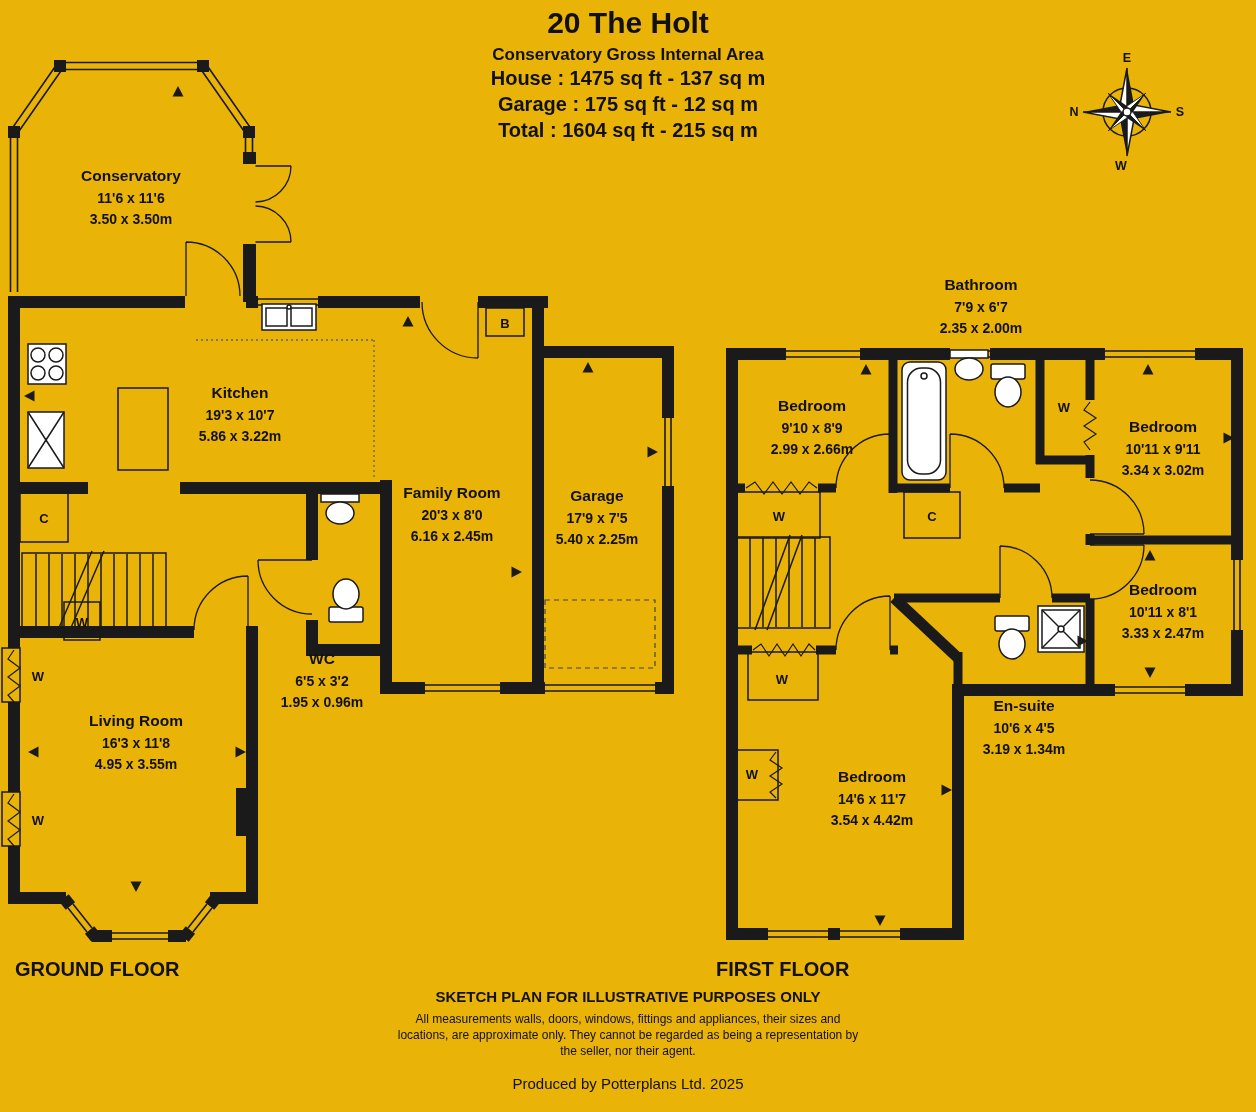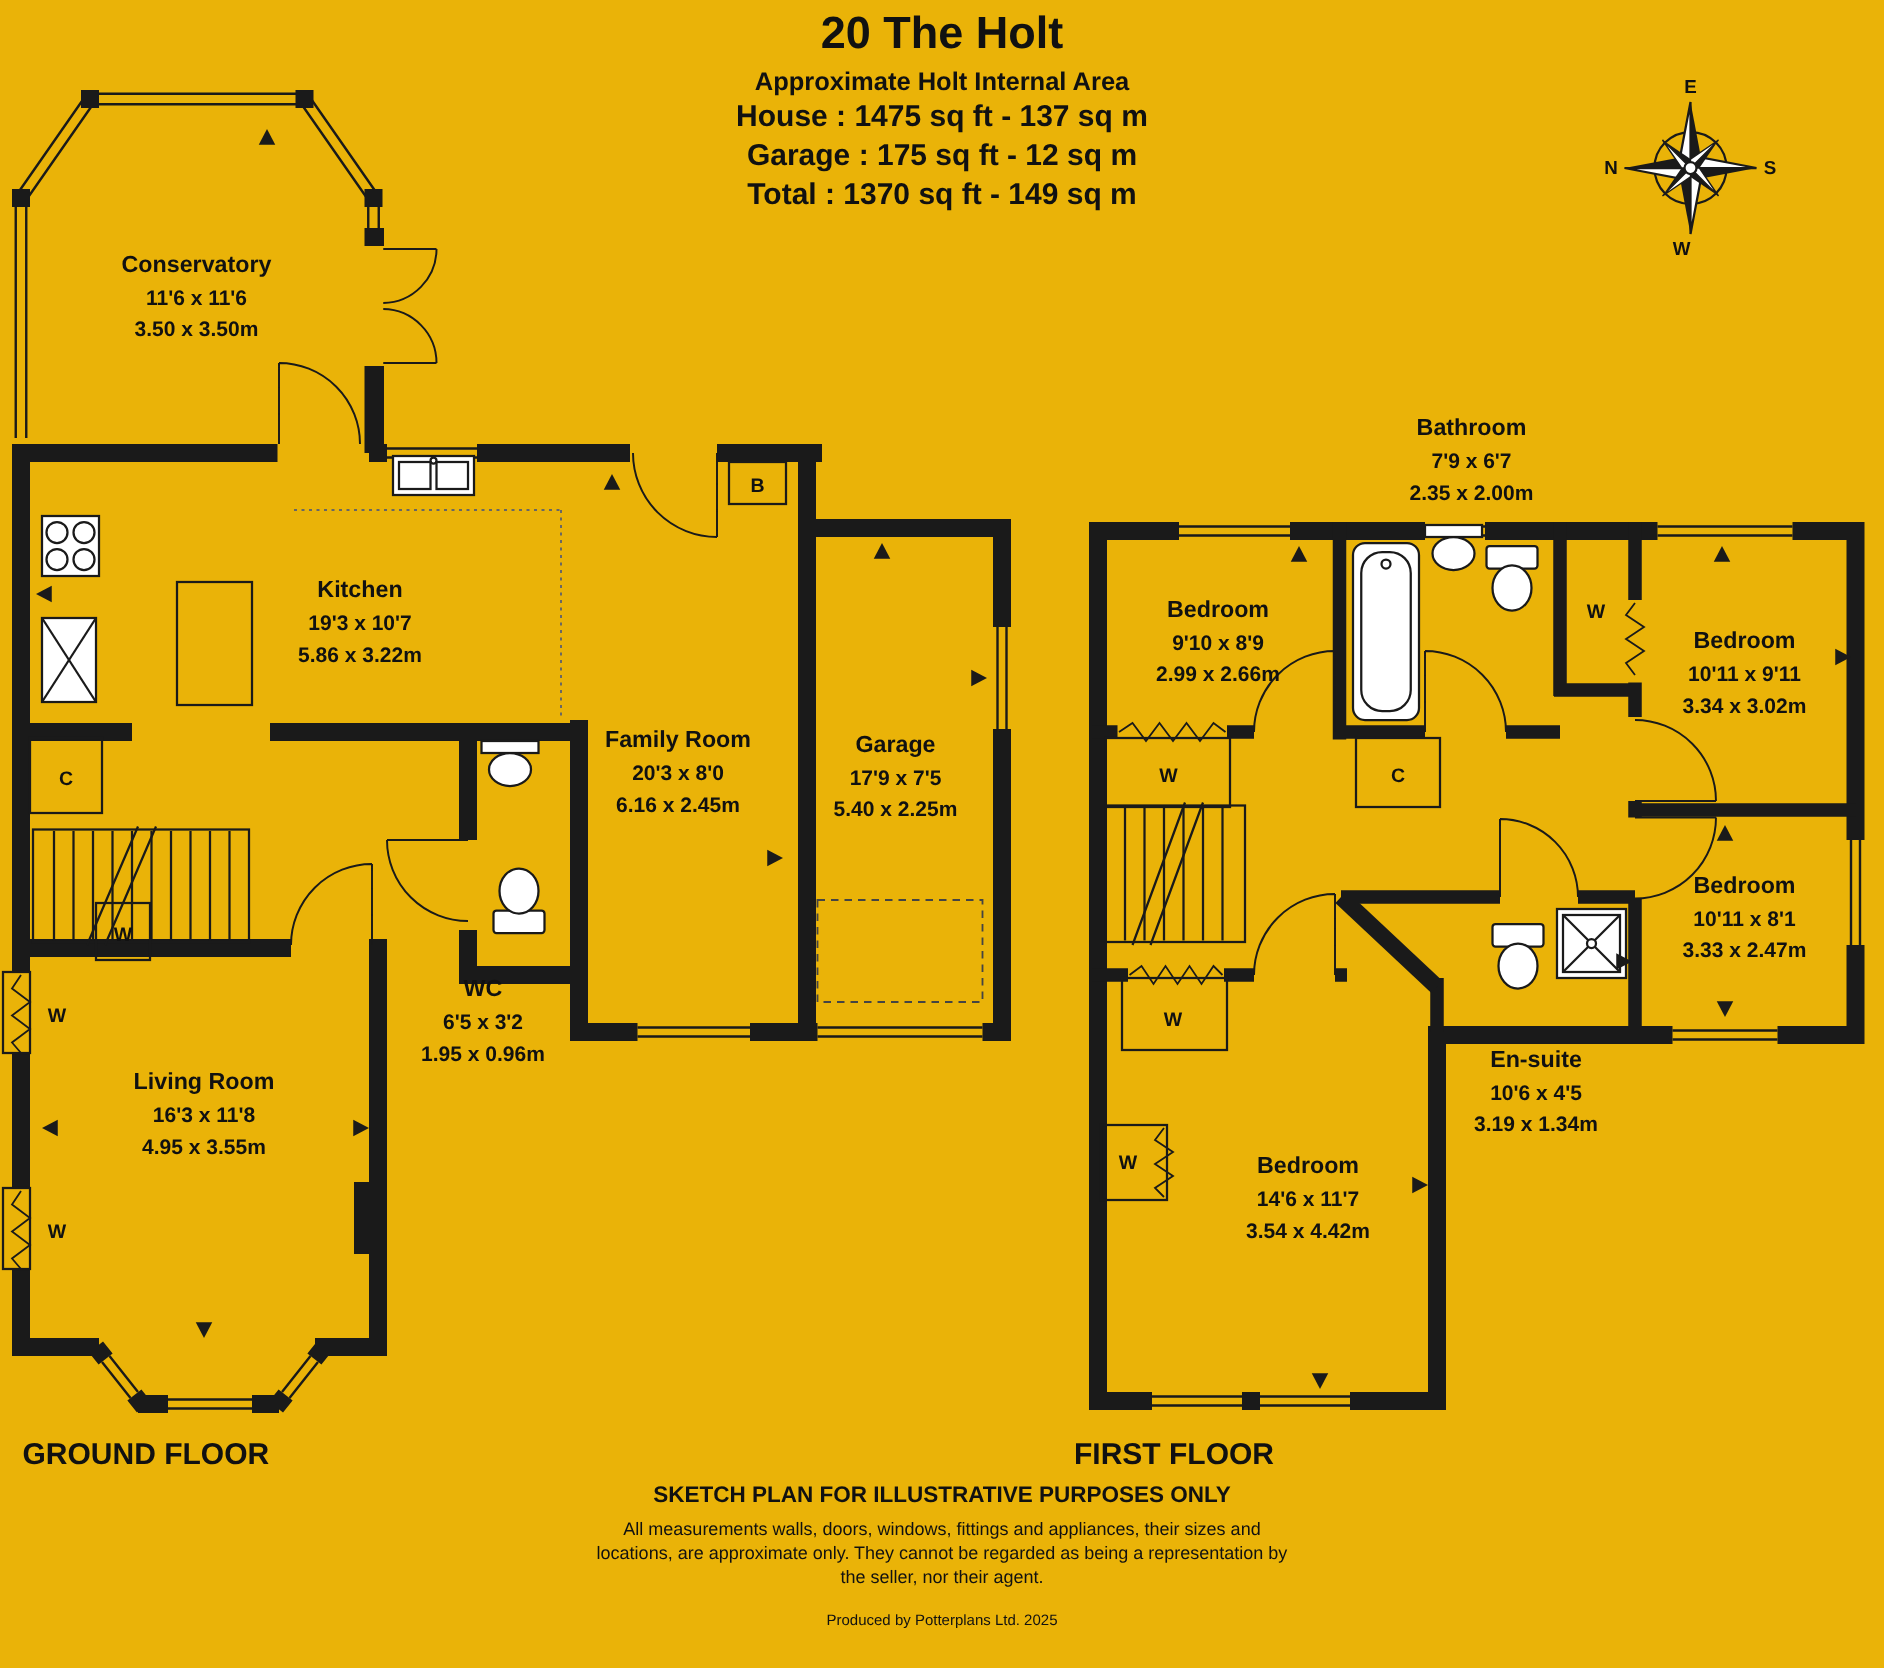--- a/index.html
+++ b/index.html
@@ -5,21 +5,21 @@
   html,body{margin:0;padding:0;background:#fff;}
   .page{position:relative;width:1256px;height:1112px;background:#eab308;overflow:hidden;
         font-family:"Liberation Sans",sans-serif;color:#111;}
   .header{position:absolute;top:6px;left:0;right:0;text-align:center;}
   .title{font-size:30px;font-weight:bold;line-height:1.15;}
   .sub{font-size:17px;font-weight:bold;margin-top:4px;}
   .hline{font-size:20px;font-weight:bold;line-height:1.3;}
   .footer{position:absolute;top:988px;left:0;right:0;text-align:center;}
   .f-title{font-size:15px;font-weight:bold;}
   .f-body{font-size:12px;max-width:478px;margin:7px auto 15px;line-height:1.32;}
-  .f-credit{font-size:10px;margin-top:16px;}
+  .f-credit{font-size:15px;margin-top:16px;}
   svg.plan{position:absolute;left:0;top:0;}
   
   .w12{stroke:#1a1a1a;stroke-width:12;fill:none;stroke-linecap:butt;}
   .w9{stroke:#1a1a1a;stroke-width:9;fill:none;stroke-linecap:butt;}
   .w11{stroke:#1a1a1a;stroke-width:11;fill:none;stroke-linecap:butt;}
   .thin{stroke:#1a1a1a;stroke-width:1.5;fill:none;}
   .glz{stroke:#1a1a1a;stroke-width:1.6;fill:none;}
   .arc{stroke:#1a1a1a;stroke-width:1.3;fill:none;}
   .fillb{fill:#1a1a1a;stroke:none;}
   .fx{stroke:#1a1a1a;stroke-width:1.5;fill:#fff;}
@@ -33,24 +33,24 @@
   .floorlbl{font-size:20px;font-weight:bold;}
   .comp{font-size:12.5px;font-weight:bold;text-anchor:middle;}
 </style>
 </head>
 <body>
 
 <div class="page">
 
   <div class="header">
     <div class="title">20 The Holt</div>
-    <div class="sub">Approximate Holt Internal Area</div>
+    <div class="sub">Conservatory Gross Internal Area</div>
     <div class="hline">House : 1475 sq ft - 137 sq m</div>
     <div class="hline">Garage : 175 sq ft - 12 sq m</div>
-    <div class="hline">Total : 1370 sq ft - 149 sq m</div>
+    <div class="hline">Total : 1604 sq ft - 215 sq m</div>
   </div>
 
   <svg class="plan" width="1256" height="1112" viewBox="0 0 1256 1112">
 
     <defs>
       <g id="fx-toilet">
         <rect class="fx" x="-17" y="0" width="34" height="15" rx="2"></rect>
         <ellipse class="fx" cx="0" cy="28" rx="13" ry="15"></ellipse>
       </g>
       <g id="fx-sink">

